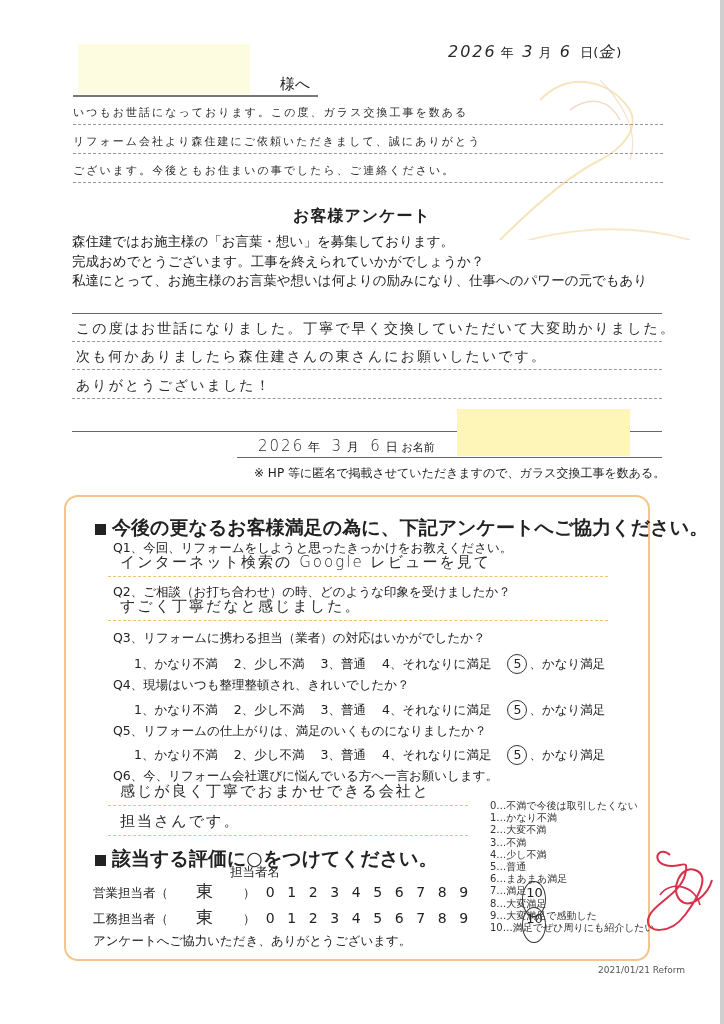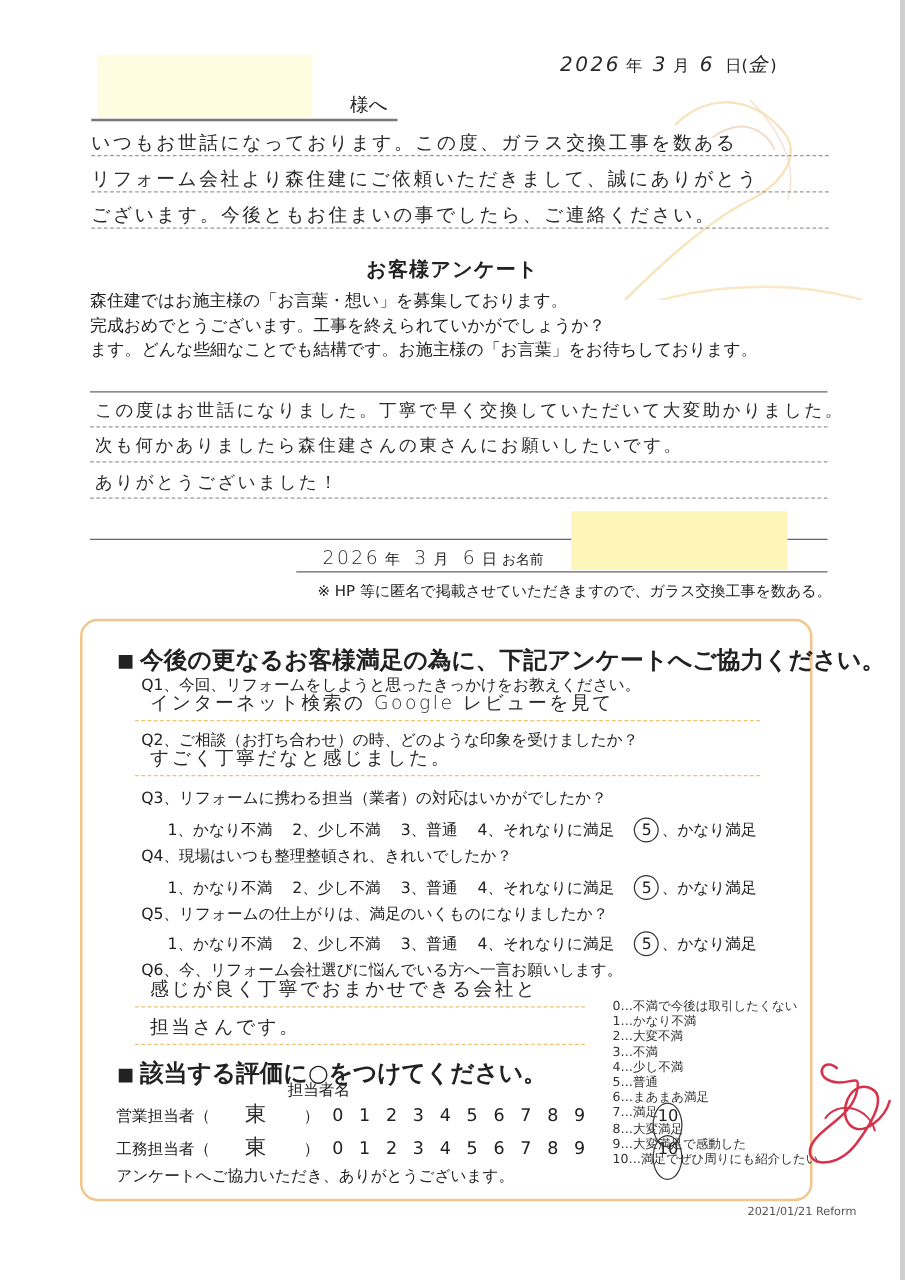--- a/index.html
+++ b/index.html
@@ -12,21 +12,21 @@
 
   
   .deco { position: absolute; left: 480px; top: 40px; width: 220px; height: 200px; pointer-events: none; }
 
   
   .name-box { left: 78px; top: 44px; width: 172px; height: 50px; background: #fdfce0; }
   .sama { left: 280px; top: 75px; font-size: 15px; }
   .name-underline { left: 73px; top: 95px; width: 245px; height: 2px; background: #777; }
   .top-date { left: 448px; top: 42px; font-size: 13px; }
   .top-date .hand { font-size: 16px; font-style: italic; }
-  .letter-line { left: 73px; width: 590px; height: 20px; border-bottom: 1px dashed #999; font-size: 15px; white-space: nowrap; }
+  .letter-line { left: 73px; width: 590px; height: 20px; border-bottom: 1px dashed #999; font-size: 11px; white-space: nowrap; }
 
   
   .survey-title { left: 0; width: 724px; top: 206px; text-align: center; font-size: 16px; font-weight: bold; letter-spacing: 1px; }
   .intro { left: 72px; top: 232px; font-size: 13.5px; line-height: 19.5px; width: 600px; }
   .intro-sep { left: 72px; top: 313px; width: 590px; height: 1px; background: #666; }
   .comment-line { left: 72px; width: 590px; height: 28px; border-bottom: 1px dashed #999; font-size: 14px; white-space: nowrap; padding-top: 6px; padding-left: 4px; }
   .comment-sep { left: 72px; top: 431px; width: 590px; height: 1px; background: #666; }
   .bottom-date { left: 258px; top: 437px; font-size: 12px; }
   .bottom-date .hand { font-size: 15px; }
   .name-box2 { left: 457px; top: 409px; width: 173px; height: 47px; background: #fdf6b8; }
@@ -80,21 +80,21 @@
 </div>
 
 <div class="abs letter-line hand" style="top:105px;">いつもお世話になっております。この度、ガラス交換工事を数ある</div>
 <div class="abs letter-line hand" style="top:134px;">リフォーム会社より森住建にご依頼いただきまして、誠にありがとう</div>
 <div class="abs letter-line hand" style="top:163px;">ございます。今後ともお住まいの事でしたら、ご連絡ください。</div>
 
 <div class="abs survey-title print">お客様アンケート</div>
 <div class="abs intro print">
   <div>森住建ではお施主様の「お言葉・想い」を募集しております。</div>
   <div>完成おめでとうございます。工事を終えられていかがでしょうか？</div>
-  <div>ます。どんな些細なことでも結構です。お施主様の「お言葉」をお待ちしております。</div>
+  <div>私達にとって、お施主様のお言葉や想いは何よりの励みになり、仕事へのパワーの元でもあり</div>
 </div>
 <div class="abs intro-sep"></div>
 
 <div class="abs comment-line hand" style="top:314px;">この度はお世話になりました。丁寧で早く交換していただいて大変助かりました。</div>
 <div class="abs comment-line hand" style="top:342px;">次も何かありましたら森住建さんの東さんにお願いしたいです。</div>
 <div class="abs comment-line hand" style="top:371px;">ありがとうございました！</div>
 <div class="abs comment-sep"></div>
 
 <div class="abs name-box2"></div>
 <div class="abs bottom-date print">

